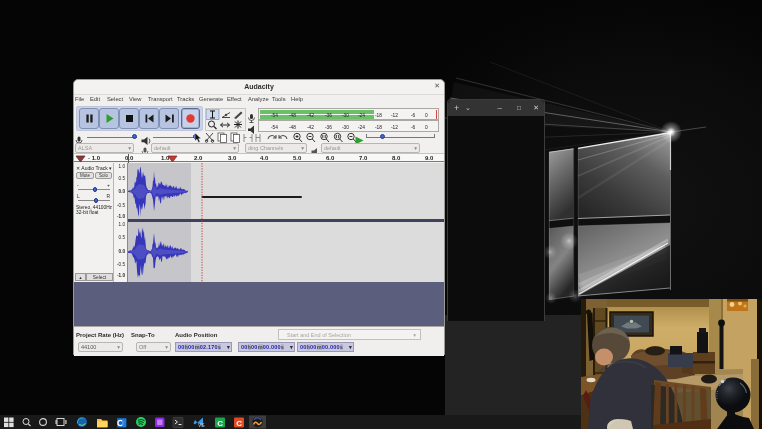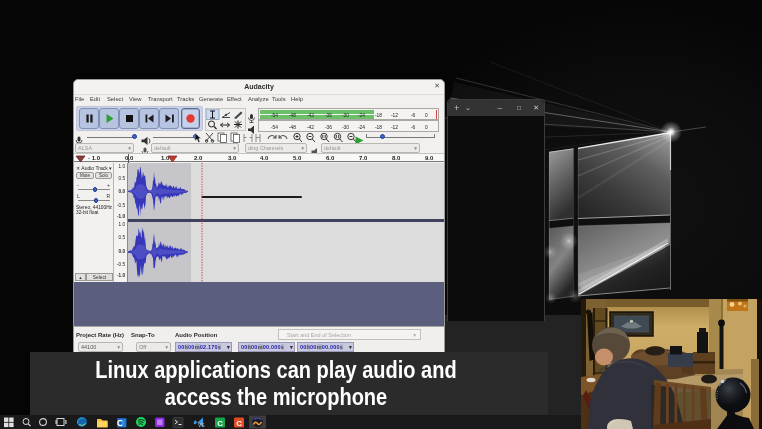--- a/index.html
+++ b/index.html
@@ -395,24 +395,20 @@
     <div class="abs" style="left:101px;top:5px;font-weight:bold">Audio Position</div>
     <div class="abs" style="left:204px;top:2px;width:143px;height:11px;border:1px solid #c2c0bc;background:#f4f3f1;font-size:5.5px;color:#a8a6a2;line-height:10px;padding-left:8px">Start and End of Selection<span style="position:absolute;right:4px">▾</span></div>
     <div class="combo" style="left:4px;top:15px;width:45px;color:#555">44100<span class="ar">▾</span></div>
     <div class="combo" style="left:62px;top:15px;width:35px;color:#777">Off<span class="ar">▾</span></div>
     <div class="tbox" style="left:101px;top:15px;width:57px">00<i>h</i>00<i>m</i>02.170<i>s</i><span>▾</span></div>
     <div class="tbox" style="left:164px;top:15px;width:57px">00<i>h</i>00<i>m</i>00.000<i>s</i><span>▾</span></div>
     <div class="tbox" style="left:223px;top:15px;width:57px">00<i>h</i>00<i>m</i>00.000<i>s</i><span>▾</span></div>
   </div>
 </div>
 
-<div id="caption">
-  <div style="margin-top:5px">Linux applications can play audio and</div>
-  <div>access the microphone</div>
-</div>
 
 <div id="taskbar">
   <svg width="762" height="14" viewBox="0 0 762 14">
     <g>
       <rect x="4" y="2.5" width="4.4" height="4.4" fill="#e0e0e0"></rect>
           <rect x="9.2" y="2.5" width="4.4" height="4.4" fill="#e0e0e0"></rect>
           <rect x="4" y="7.7" width="4.4" height="4.4" fill="#e0e0e0"></rect>
           <rect x="9.2" y="7.7" width="4.4" height="4.4" fill="#e0e0e0"></rect>
       <circle cx="26" cy="6.5" r="3" fill="none" stroke="#dddddd" stroke-width="1"></circle>
           <path d="M28.3 8.8 L30.5 11" stroke="#dddddd" stroke-width="1.1"></path>

